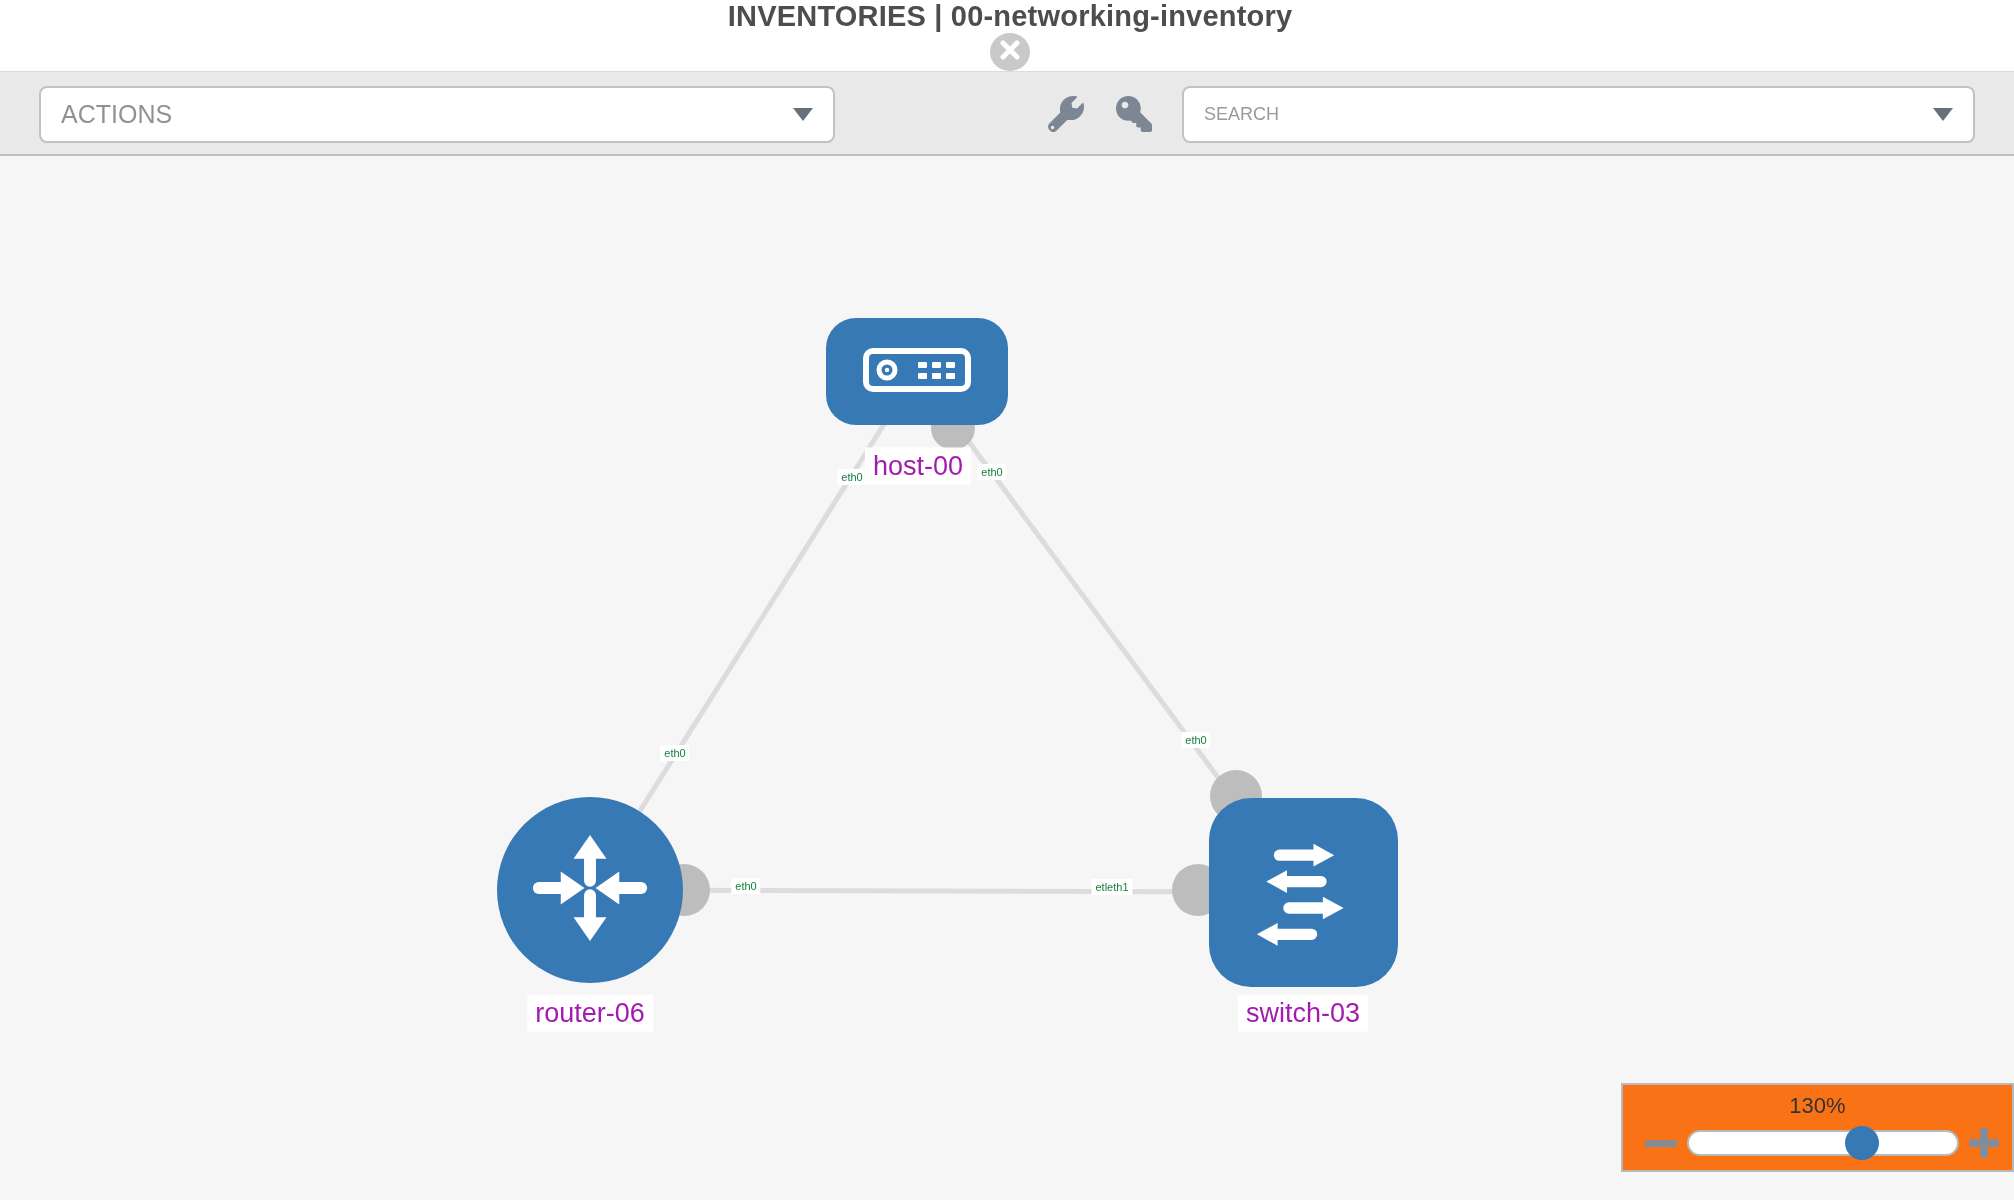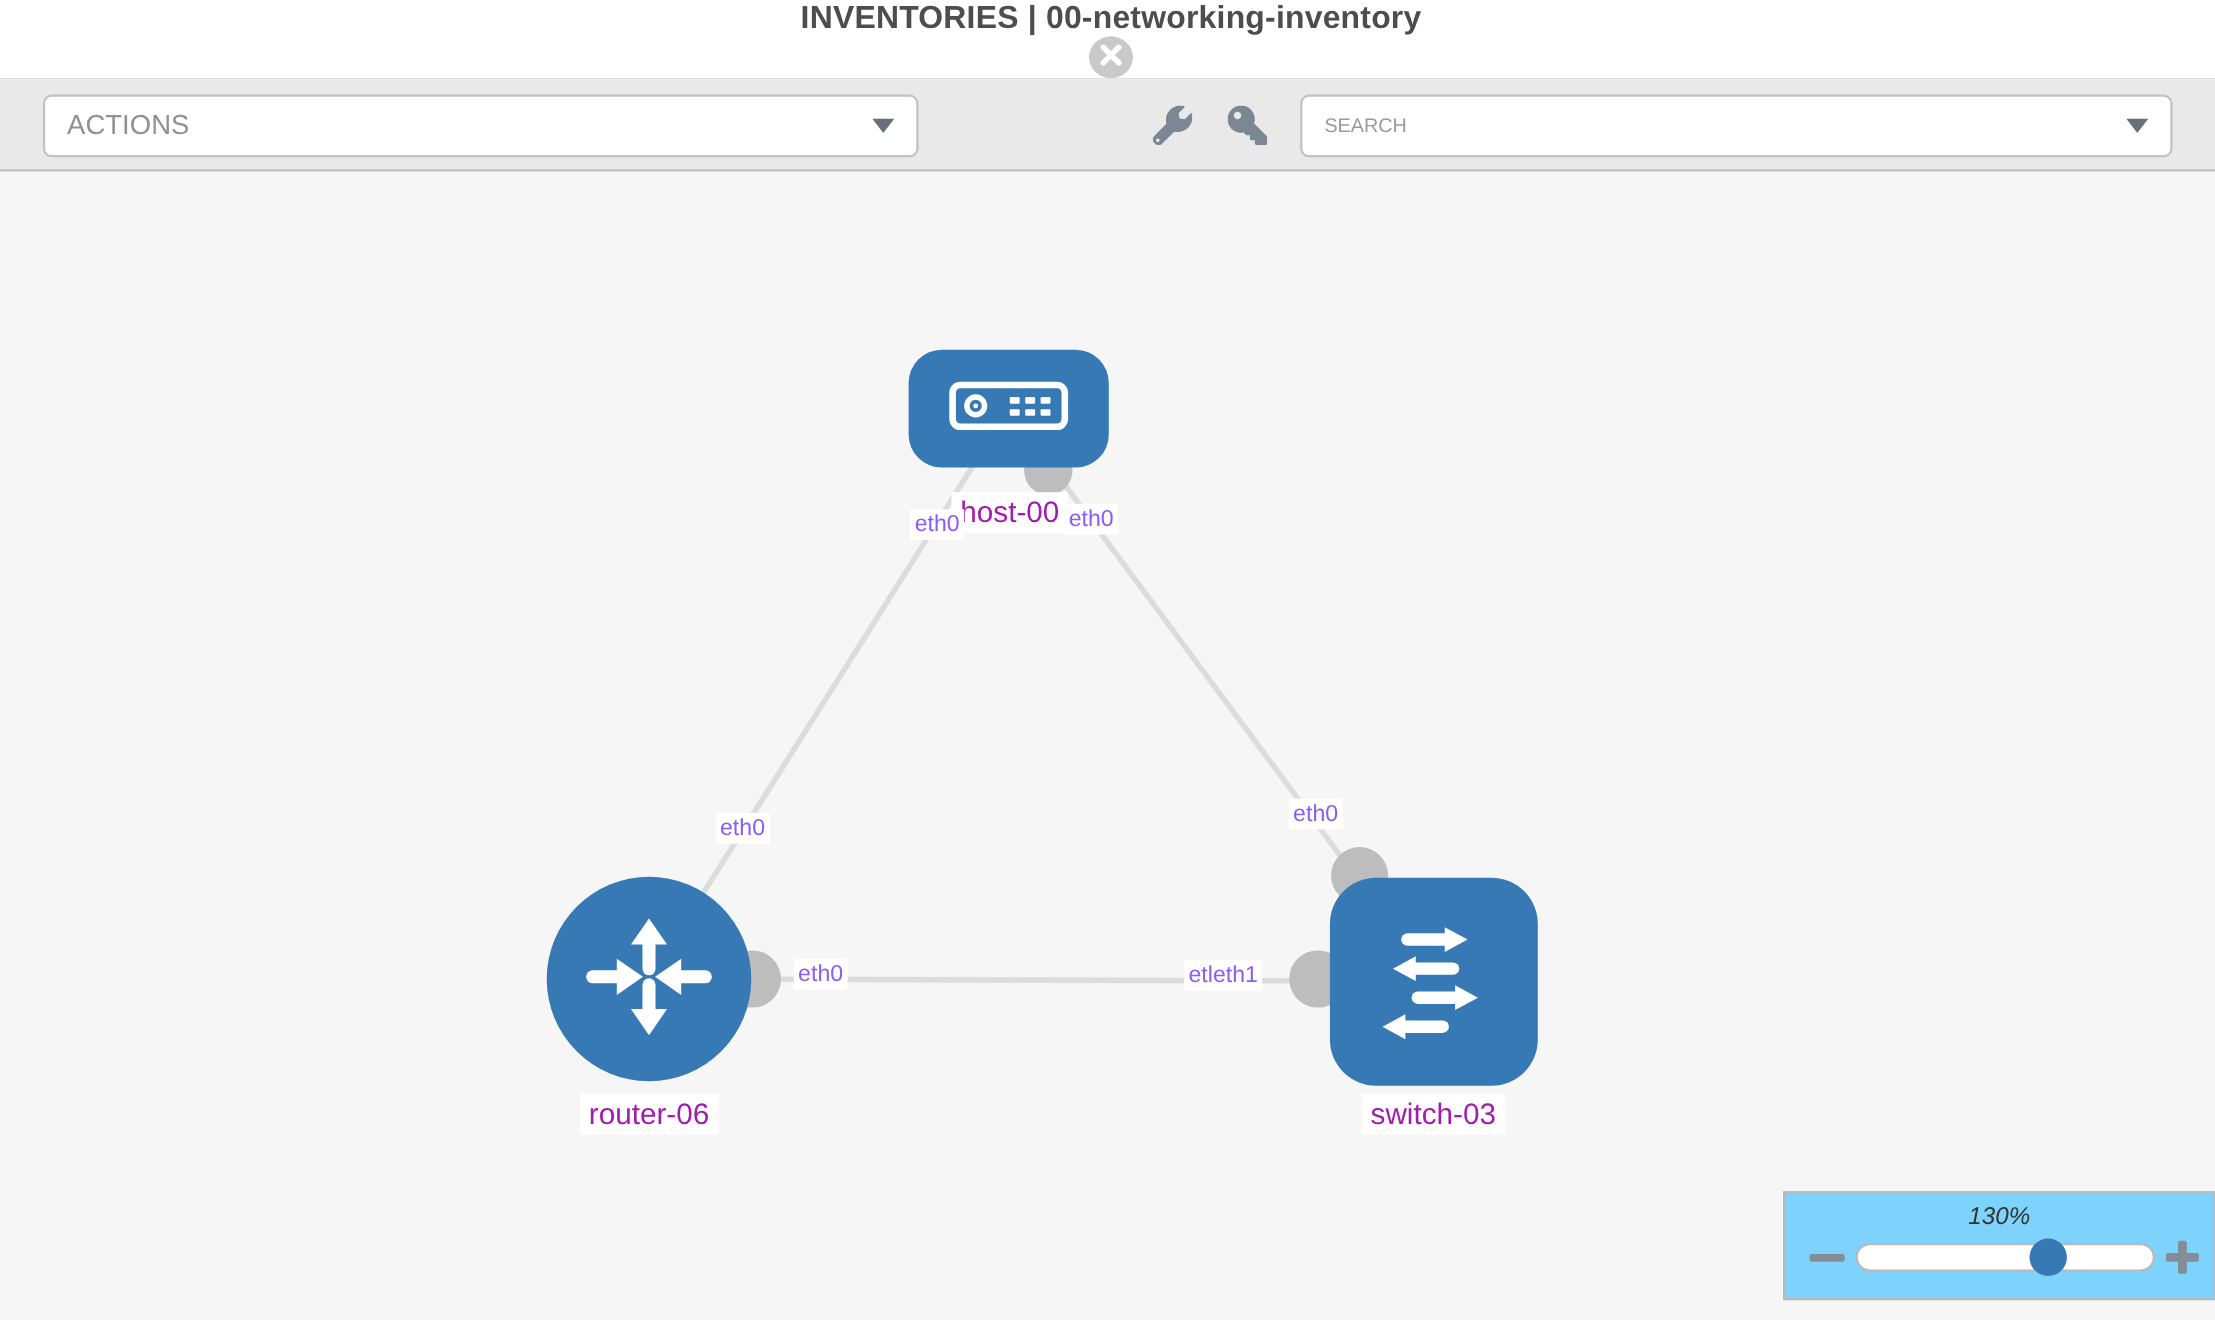--- a/index.html
+++ b/index.html
@@ -119,36 +119,35 @@
     color: #a21caf;
     font-size: 27px;
     padding: 3px 8px;
     white-space: nowrap;
     z-index: 4;
   }
   .port-label {
     position: absolute;
     transform: translate(-50%, -50%);
     background: #ffffff;
-    color: #8b5cf6;
-    font-size: 21px;
+    color: #15803d;
+    font-size: 11px;
     padding: 2px 4px;
     white-space: nowrap;
     z-index: 4;
   }
 
   
   .zoom-panel {
     position: absolute;
     left: 1621px; top: 1083px;
-    width: 393px; height: 99px;
-    background: #7dd3fc;
+    width: 393px; height: 89px;
+    background: #f97316;
     border: 2px solid #b9b9b9;
     z-index: 5;
-    font-style: italic;
   }
   .zoom-value {
     text-align: center;
     margin-top: 8px;
     font-size: 22px;
     color: #333333;
   }
   .zoom-row {
     display: flex;
     align-items: center;

